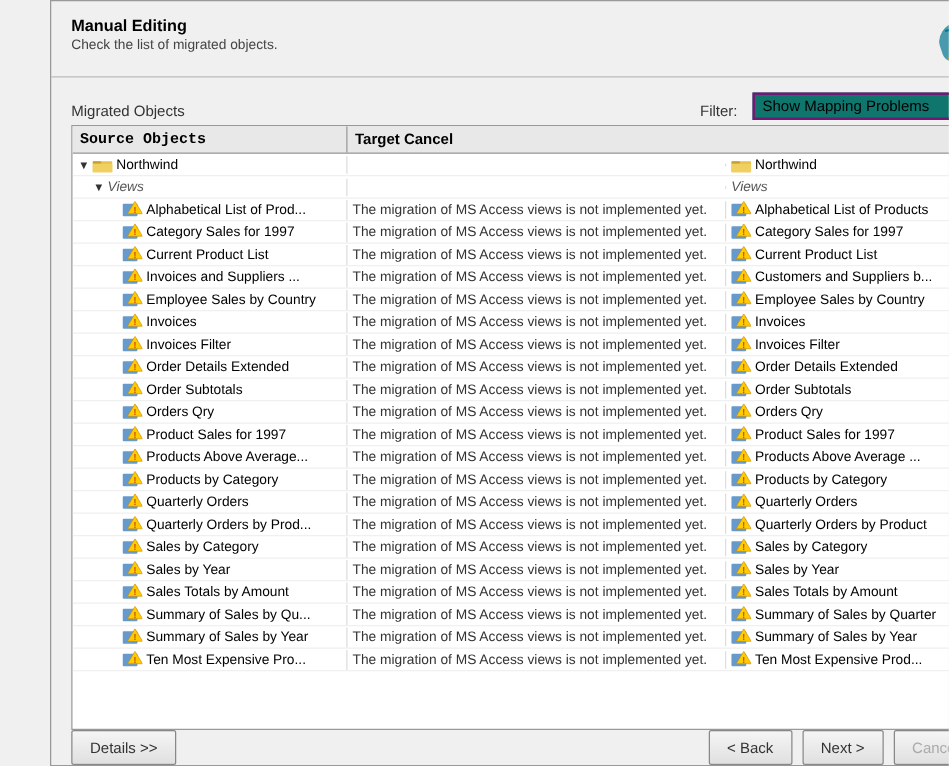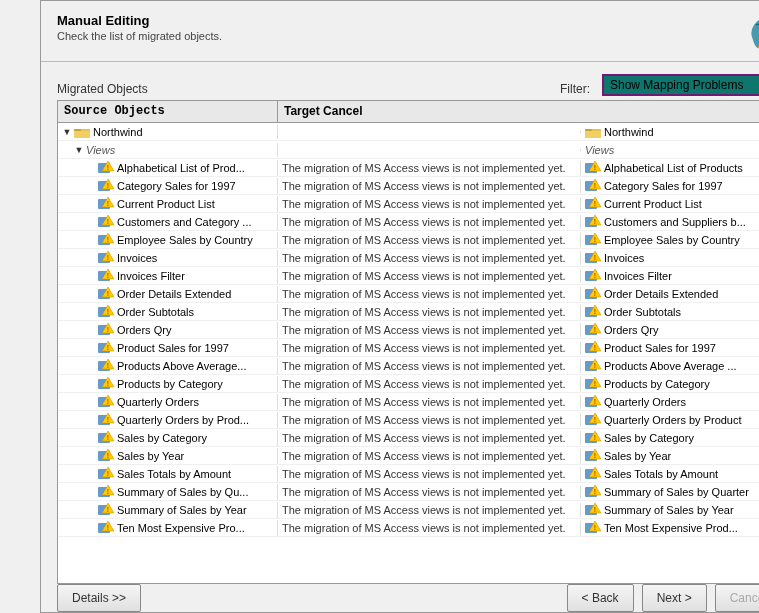--- a/index.html
+++ b/index.html
@@ -383,21 +383,21 @@
 
       <div class="tree-row">
         <div class="cell-source indent-3">
           <span class="icon-view">
             <svg viewBox="0 0 16 14">
                 <rect x="0" y="2" width="12" height="10" rx="1" fill="#6699cc"></rect>
                 <polygon points="10,0 16,10 4,10" fill="#ffcc00" stroke="#cc8800" stroke-width="0.5"></polygon>
                 <text x="10" y="9" font-size="7" text-anchor="middle" fill="#cc4400" font-weight="bold">!</text>
               </svg>
           </span>
-          <span>Customers and Category ...</span>
+          <span>Invoices and Suppliers ...</span>
         </div>
         <div class="cell-message">The migration of MS Access views is not implemented yet.</div>
         <div class="cell-target">
           <span class="icon-view">
             <svg viewBox="0 0 16 14">
                 <rect x="0" y="2" width="12" height="10" rx="1" fill="#6699cc"></rect>
                 <polygon points="10,0 16,10 4,10" fill="#ffcc00" stroke="#cc8800" stroke-width="0.5"></polygon>
                 <text x="10" y="9" font-size="7" text-anchor="middle" fill="#cc4400" font-weight="bold">!</text>
               </svg>
           </span>

